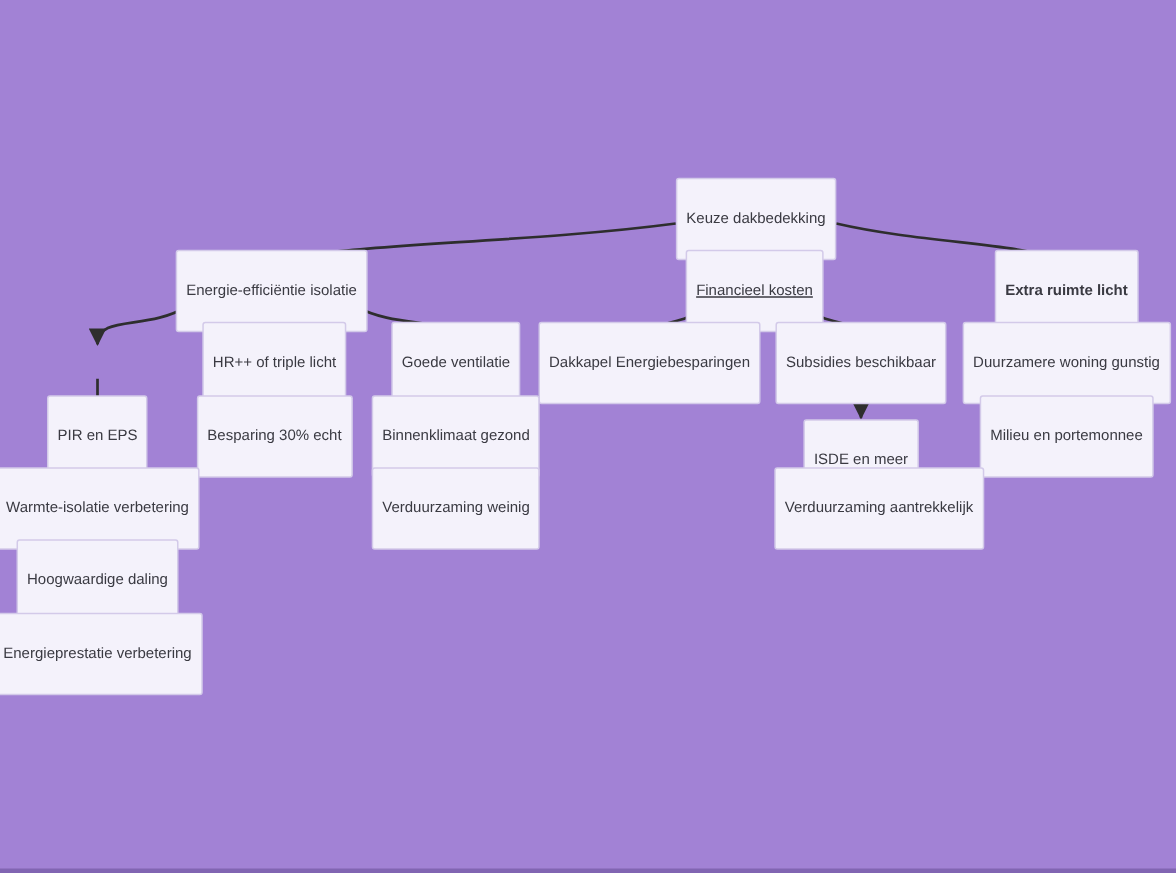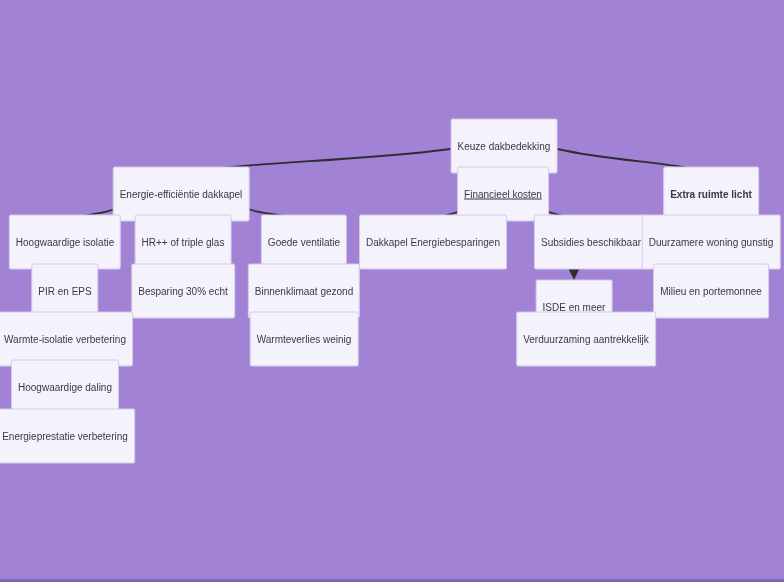--- a/index.html
+++ b/index.html
@@ -79,32 +79,31 @@
         <path class="edge" d="M537,204.5 C553.65,220.5 574,209.5 574,229.5" marker-end="url(#arrowhead)"></path>
         <path class="edge" d="M574,252.5 L574,278.5" marker-end="url(#arrowhead)"></path>
         <path class="edge" d="M574,301.5 L574,326.5" marker-end="url(#arrowhead)"></path>
         <path class="edge" d="M711,204.5 L711,229.5" marker-end="url(#arrowhead)"></path>
         <path class="edge" d="M711,252.5 L711,278.5" marker-end="url(#arrowhead)"></path>
       </g>
   </svg>
 
   <div class="bottom-strip"></div>
 <div class="node" style="left: 504px; top: 146px;">Keuze dakbedekking</div>
-    <div class="node" style="left: 181px; top: 194px;">Energie-efficiëntie dakkapel</div>
+    <div class="node" style="left: 181px; top: 194px;">Energie-efficiëntie isolatie</div>
     <div class="node" style="left: 503px; top: 194px; text-decoration: underline;">Financieel kosten</div>
     <div class="node" style="left: 711px; top: 194px; font-weight: bold;">Extra ruimte licht</div>
-    <div class="node" style="left: 65px; top: 242px;">Hoogwaardige isolatie</div>
-    <div class="node" style="left: 183px; top: 242px;">HR++ of triple glas</div>
+    <div class="node" style="left: 183px; top: 242px;">HR++ of triple licht</div>
     <div class="node" style="left: 304px; top: 242px;">Goede ventilatie</div>
     <div class="node" style="left: 433px; top: 242px;">Dakkapel Energiebesparingen</div>
-    <div class="node" style="left: 574px; top: 242px; margin-left: 17px;">Subsidies beschikbaar</div>
+    <div class="node" style="left: 574px; top: 242px;">Subsidies beschikbaar</div>
     <div class="node" style="left: 711px; top: 242px;">Duurzamere woning gunstig</div>
     <div class="node" style="left: 65px; top: 291px;">PIR en EPS</div>
     <div class="node" style="left: 183px; top: 291px;">Besparing 30% echt</div>
     <div class="node" style="left: 304px; top: 291px;">Binnenklimaat gezond</div>
     <div class="node" style="left: 574px; top: 291px; margin-top: 16px;">ISDE en meer</div>
     <div class="node" style="left: 711px; top: 291px;">Milieu en portemonnee</div>
     <div class="node" style="left: 65px; top: 339px;">Warmte-isolatie verbetering</div>
-    <div class="node" style="left: 304px; top: 339px;">Warmteverlies weinig</div>
+    <div class="node" style="left: 304px; top: 339px;">Verduurzaming weinig</div>
     <div class="node" style="left: 586px; top: 339px;">Verduurzaming aantrekkelijk</div>
     <div class="node" style="left: 65px; top: 387px;">Hoogwaardige daling</div>
     <div class="node" style="left: 65px; top: 436px;">Energieprestatie verbetering</div>
   </div>
 
 </body></html>

